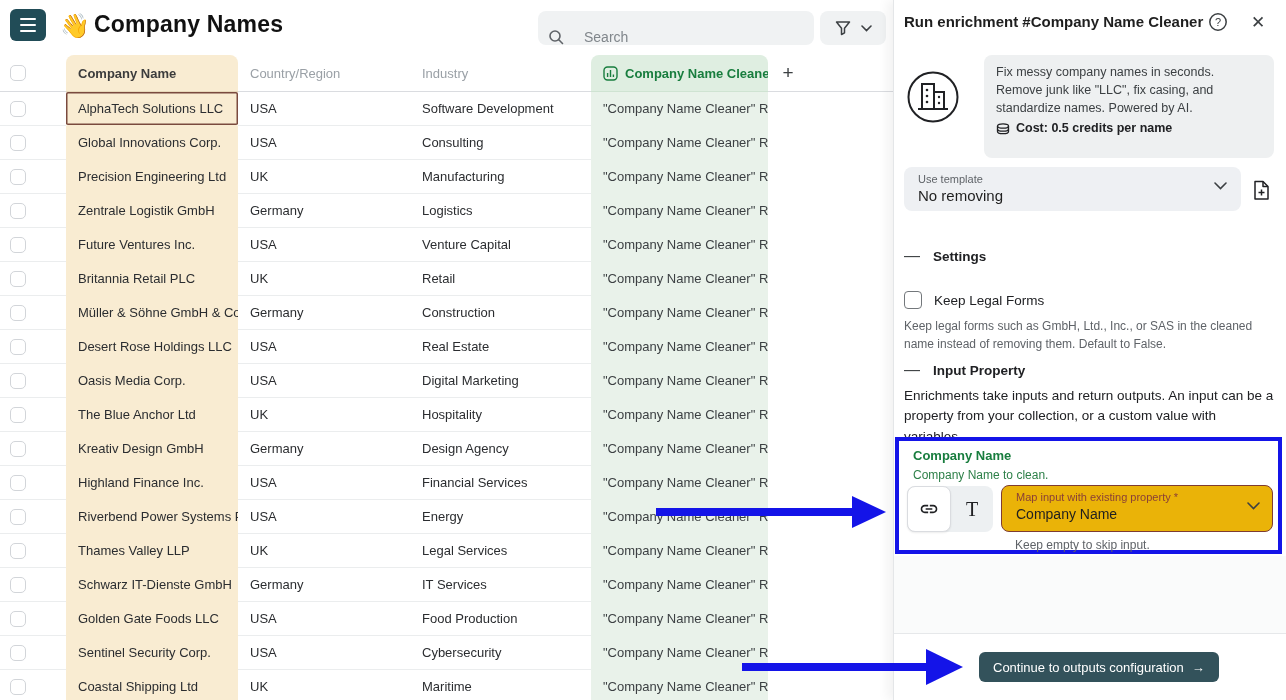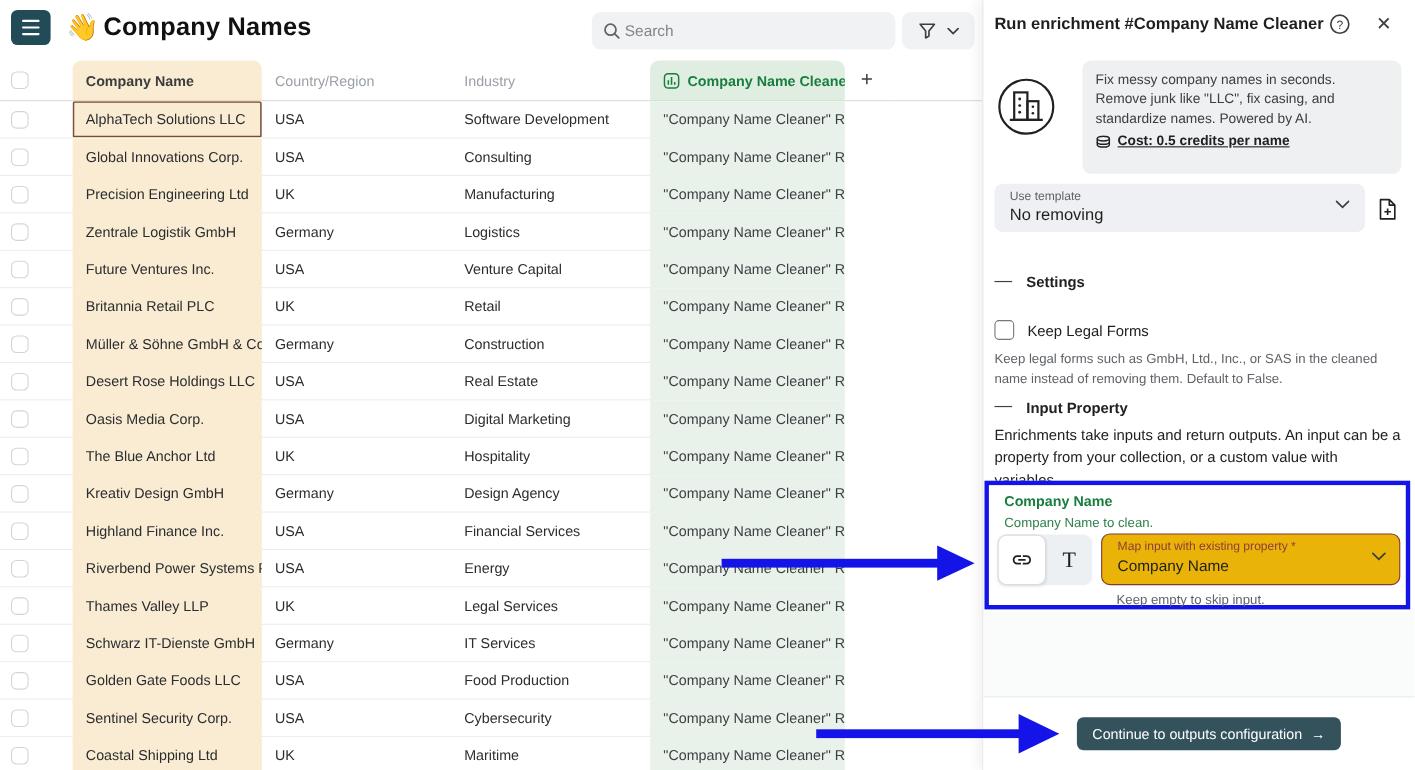--- a/index.html
+++ b/index.html
@@ -8,21 +8,21 @@
   .app { position:relative; width:1286px; height:700px; overflow:hidden; }
 
   
   .toolbar { position:absolute; left:0; top:0; width:893px; height:55px; background:#fff; }
   .hamburger { position:absolute; left:10px; top:9px; width:36px; height:32px; background:#214c57;
     border-radius:6px; display:flex; flex-direction:column; justify-content:center; align-items:center; gap:4px; cursor:pointer; }
   .hamburger span { display:block; width:16px; height:2px; background:#fff; border-radius:1px; }
   .wave { position:absolute; left:60px; top:12px; font-size:24px; line-height:28px; }
   .page-title { position:absolute; left:94px; top:11px; font-size:23px; font-weight:700; color:#111; letter-spacing:.2px; }
   .searchbox { position:absolute; left:538px; top:11px; width:276px; height:34px; background:#f0f2f3;
-    border-radius:8px; display:flex; align-items:center; padding:0 10px; gap:4px; }
+    border-radius:8px; display:flex; align-items:flex-end; padding:0 10px; gap:20px; }
   .searchbox input { border:none; outline:none; background:transparent; font-size:14px; color:#202124; width:100%;
     font-family:"Liberation Sans","DejaVu Sans",sans-serif; }
   .searchbox input::placeholder { color:#80868b; }
   .filterbtn { position:absolute; left:820px; top:11px; width:66px; height:34px; background:#f0f2f3;
     border-radius:8px; display:flex; align-items:center; justify-content:center; gap:10px; cursor:pointer; }
 
   
   .grid { position:absolute; left:0; top:55px; width:893px; }
   .trow { display:grid; grid-template-columns:66px 172px 172px 181px 177px 40px 1fr; height:34px; }
   .trow.head { height:37px; }
@@ -46,21 +46,21 @@
     border-left:1px solid #e4e6e8; box-shadow:-6px 0 10px rgba(0,0,0,.05); }
   .panel-title { position:absolute; left:10px; top:13px; font-size:15px; font-weight:700; color:#1f1f1f; }
   .icon-btn { position:absolute; top:10px; width:24px; height:24px; display:flex; align-items:center;
     justify-content:center; cursor:pointer; color:#3c4043; }
   .help-btn { left:312px; } .close-btn { left:352px; font-size:17px; }
 
   .enrich-circle { position:absolute; left:12px; top:70px; }
   .descbox { position:absolute; left:90px; top:55px; width:290px; background:#eef0f1; border-radius:8px;
     padding:9px 12px 20px; font-size:12.5px; line-height:1.42; color:#3c4043; }
   .costline { display:flex; align-items:center; gap:6px; margin-top:3px; font-weight:700; color:#202124; }
-  .costline .cost-text { text-decoration:underline; }
+  .costline .cost-text { }
 
   .template-select { position:absolute; left:10px; top:167px; width:337px; height:44px; background:#eef0f3;
     border-radius:8px; padding:6px 14px; cursor:pointer; }
   .template-select .lbl { font-size:11px; color:#5f6368; }
   .template-select .val { font-size:15px; color:#1f1f1f; margin-top:2px; }
   .template-select .chev { position:absolute; right:14px; top:15px; }
   .newdoc-btn { position:absolute; left:355px; top:178px; width:24px; height:24px; display:flex;
     align-items:center; justify-content:center; cursor:pointer; }
 
   .section-head { position:absolute; display:flex; align-items:center; gap:13px; font-size:13.5px;

